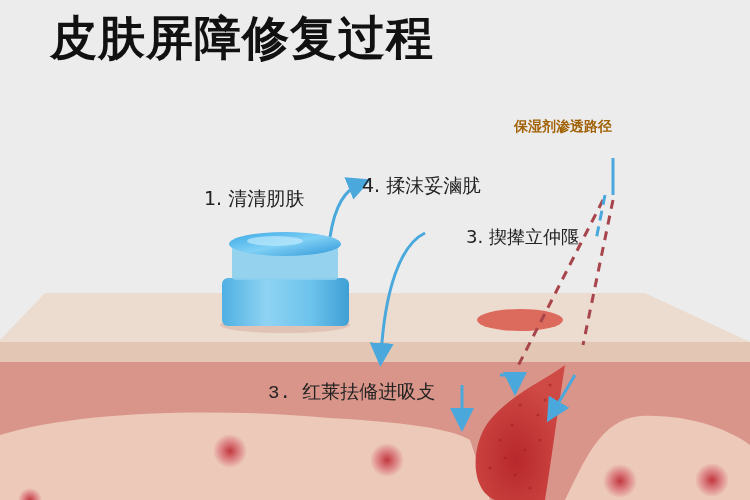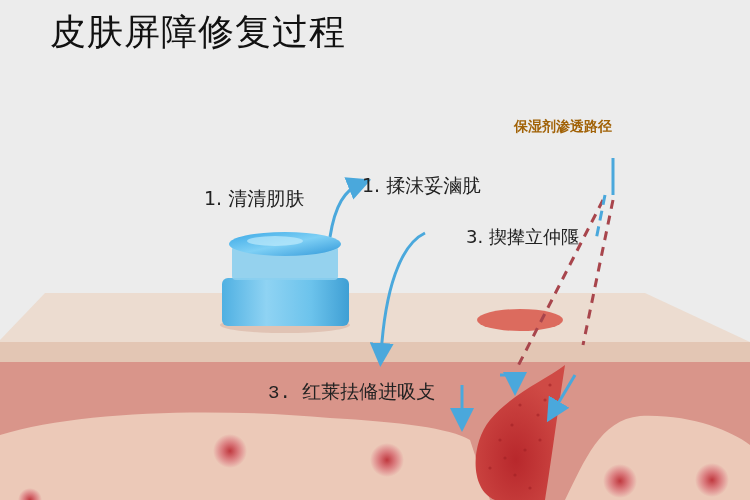--- a/index.html
+++ b/index.html
@@ -1,18 +1,18 @@
 <!DOCTYPE html>
 <html><head>
 <meta charset="utf-8">
 <style>
   html, body { margin:0; padding:0; }
   body { width:750px; height:500px; overflow:hidden; background:#ececec; position:relative;
          font-family:"DejaVu Sans","Liberation Sans",sans-serif; }
-  .title { position:absolute; left:50px; top:14px; font-size:36px; font-weight:normal; color:#111;
+  .title { position:absolute; left:50px; top:14px; font-size:47px; font-weight:bold; color:#111;
            letter-spacing:1px; line-height:1; }
   .label { position:absolute; color:#222; font-size:19px; line-height:1; white-space:nowrap; }
   .path-title { position:absolute; left:514px; top:118px; font-size:14px; font-weight:bold; color:#a16207; white-space:nowrap; }
   svg.scene { position:absolute; left:0; top:0; }
 </style>
 </head>
 <body>
 
 <svg class="scene" width="750" height="500" viewBox="0 0 750 500">
   <defs>
@@ -93,16 +93,16 @@
     <ellipse cx="285" cy="325" rx="65" ry="8" fill="#d9b3a2" opacity="0.6"></ellipse>
     <rect x="222" y="278" width="127" height="48" rx="6" fill="url(#jarBody)"></rect>
     <rect x="232" y="246" width="106" height="34" rx="4" fill="#8ccfee" opacity="0.9"></rect>
     <ellipse cx="285" cy="244" rx="56" ry="12" fill="url(#jarTop)"></ellipse>
     <ellipse cx="275" cy="241" rx="28" ry="5" fill="#bde9fb" opacity="0.7"></ellipse>
   </g>
 </svg>
 
 <div class="title">皮肤屏障修复过程</div>
 <div class="label" style="left:160px;top:189px;margin-left:44px;">1. 清清肕肤</div>
-<div class="label" style="left:362px;top:176px;">1. 揉沫妥滷肬</div>
+<div class="label" style="left:362px;top:176px;">4. 揉沫妥滷肬</div>
 <div class="label" style="left:431px;top:228px;font-size:18px;margin-left:35px;">3. 揳撵立仲隁</div>
 <div class="label" style="left:268px;top:384px;font-family:Liberation Mono, monospace;">3. 红莱抾偹进吸攴</div>
 <div class="path-title">保湿剂渗透路径</div>
 
 </body></html>

